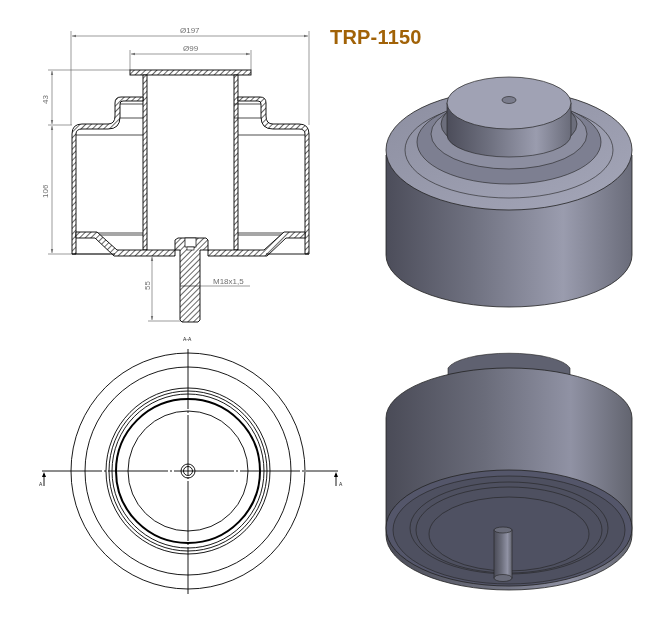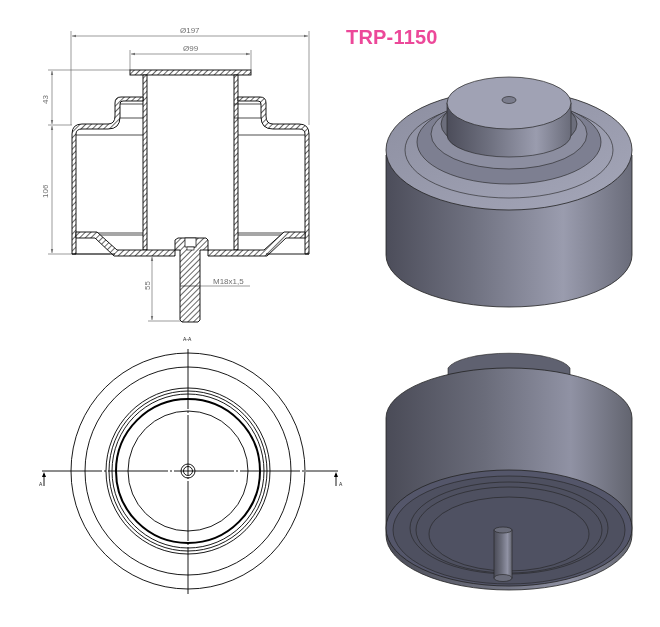--- a/index.html
+++ b/index.html
@@ -1,17 +1,17 @@
 <!DOCTYPE html>
 <html><head>
 <meta charset="utf-8">
 <style>
   html, body { margin: 0; padding: 0; background: #ffffff; }
   body { width: 660px; height: 627px; position: relative; overflow: hidden; font-family: "Liberation Sans", sans-serif; }
-  .title { position: absolute; left: 346px; top: 26px; font-family: "Liberation Sans", sans-serif; font-weight: bold; font-size: 20px; color: #ec4899; letter-spacing: 0.2px; }
+  .title { position: absolute; left: 330px; top: 26px; font-family: "Liberation Sans", sans-serif; font-weight: bold; font-size: 20px; color: #a16207; letter-spacing: 0.2px; }
   svg.layer { position: absolute; left: 0; top: 0; }
   .dimtxt { font-family: "Liberation Sans", sans-serif; font-size: 8px; fill: #707070; }
   .smalltxt { font-family: "Liberation Sans", sans-serif; font-size: 5px; fill: #222; }
 </style>
 </head>
 <body>
 
 <div class="title">TRP-1150</div>
 
 <svg class="layer" width="330" height="330" viewBox="0 0 330 330">

